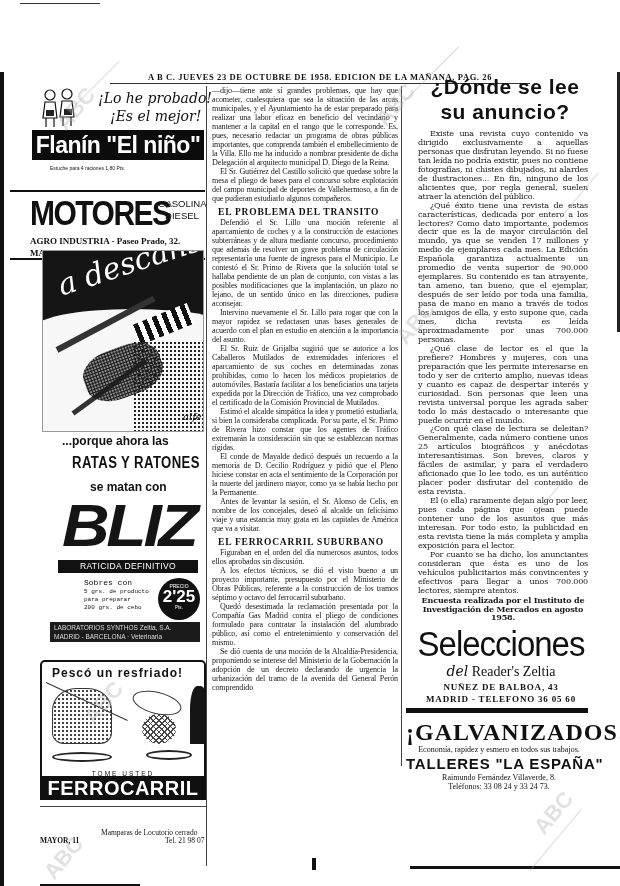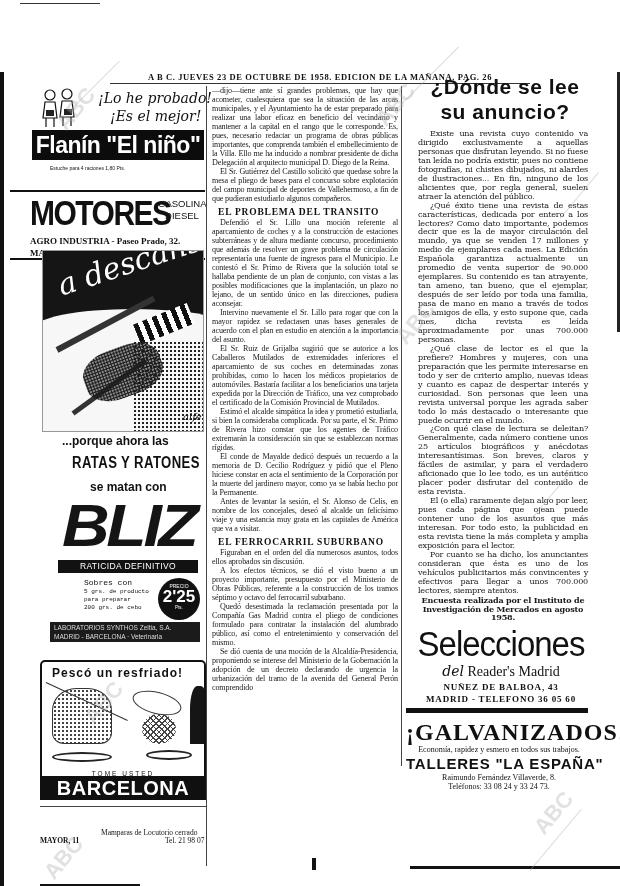--- a/index.html
+++ b/index.html
@@ -196,21 +196,21 @@
       <div class="rino-title">Pescó un resfriado!</div>
       <div class="rino-rod"></div>
       <div class="rino-fisher"></div>
       <div class="rino-fish"></div>
       <div class="rino-net"></div>
       <div class="rino-tree"></div>
       <div class="rino-ripple"></div>
       <div class="rino-ripple2"></div>
       <div class="rino-tome">TOME USTED</div>
     </div>
-    <div class="rino-band">BARCELONA</div>
+    <div class="rino-band">FERROCARRIL</div>
     <div class="rino-rule"></div>
     <div class="cimarme-sub">Mamparas de Locutorio cerrado</div>
     <div class="cimarme-addr">MAYOR, 11</div>
     <div class="cimarme-tel">Tel. 21 98 07</div>
   </div>
 </div>
 
 <div class="col-rule-1"></div>
 <div class="col-rule-2"></div>
 
@@ -240,21 +240,21 @@
   <div class="rd-text" style="margin-top:6px;">
     <p>Existe una revista cuyo contenido va dirigido exclusivamente a aquellas personas que disfrutan leyendo. Si no fuese tan leída no podría existir, pues no contiene fotografías, ni chistes dibujados, ni alardes de ilustraciones... En fin, ninguno de los alicientes que, por regla general, suelen atraer la atención del público.</p>
     <p>¿Qué éxito tiene una revista de estas características, dedicada por entero a los lectores? Como dato importante, podemos decir que es la de mayor circulación del mundo, ya que se venden 17 millones y medio de ejemplares cada mes. La Edición Española garantiza actualmente un promedio de venta superior de 90.000 ejemplares. Su contenido es tan atrayente, tan ameno, tan bueno, que el ejemplar, después de ser leído por toda una familia, pasa de mano en mano a través de todos los amigos de ella, y esto supone que, cada mes, dicha revista es leída aproximadamente por unas 700.000 personas.</p>
     <p>¿Qué clase de lector es el que la prefiere? Hombres y mujeres, con una preparación que les permite interesarse en todo y ser de criterio amplio, nuevas ideas y cuanto es capaz de despertar interés y curiosidad. Son personas que leen una revista universal porque les agrada saber todo lo más destacado o interesante que puede ocurrir en el mundo.</p>
     <p>¿Con qué clase de lectura se deleitan? Generalmente, cada número contiene unos 25 artículos biográficos y anécdotas interesantísimas. Son breves, claros y fáciles de asimilar, y para el verdadero aficionado que lo lee todo, es un auténtico placer poder disfrutar del contenido de esta revista.</p>
     <p>El (o ella) raramente dejan algo por leer, pues cada página que ojean puede contener uno de los asuntos que más interesan. Por todo esto, la publicidad en esta revista tiene la más completa y amplia exposición para el lector.</p>
     <p>Por cuanto se ha dicho, los anunciantes consideran que ésta es uno de los vehículos publicitarios más convincentes y efectivos para llegar a unos 700.000 lectores, siempre atentos.</p>
     <p class="src">Encuesta realizada por el Instituto de Investigación de Mercados en agosto 1958.</p>
   </div>
   <div class="sel-title">Selecciones</div>
-  <div class="sel-sub"><i>del</i> <span>Reader's Madrid</span></div>
+  <div class="sel-sub"><i>del</i> <span>Reader's Zeltia</span></div>
   <div class="sel-addr">NUÑEZ DE BALBOA, 43</div>
   <div class="sel-addr">MADRID - TELEFONO 36 05 60</div>
   <div class="sel-bar"></div>
   <div class="gal-title">¡GALVANIZADOS!</div>
   <div class="gal-sub">Economía, rapidez y esmero en todos sus trabajos.</div>
   <div class="gal-talleres">TALLERES "LA ESPAÑA"</div>
   <div class="gal-addr">Raimundo Fernández Villaverde, 8.</div>
   <div class="gal-addr">Teléfonos: 33 08 24 y 33 24 73.</div>
 </div>
 

